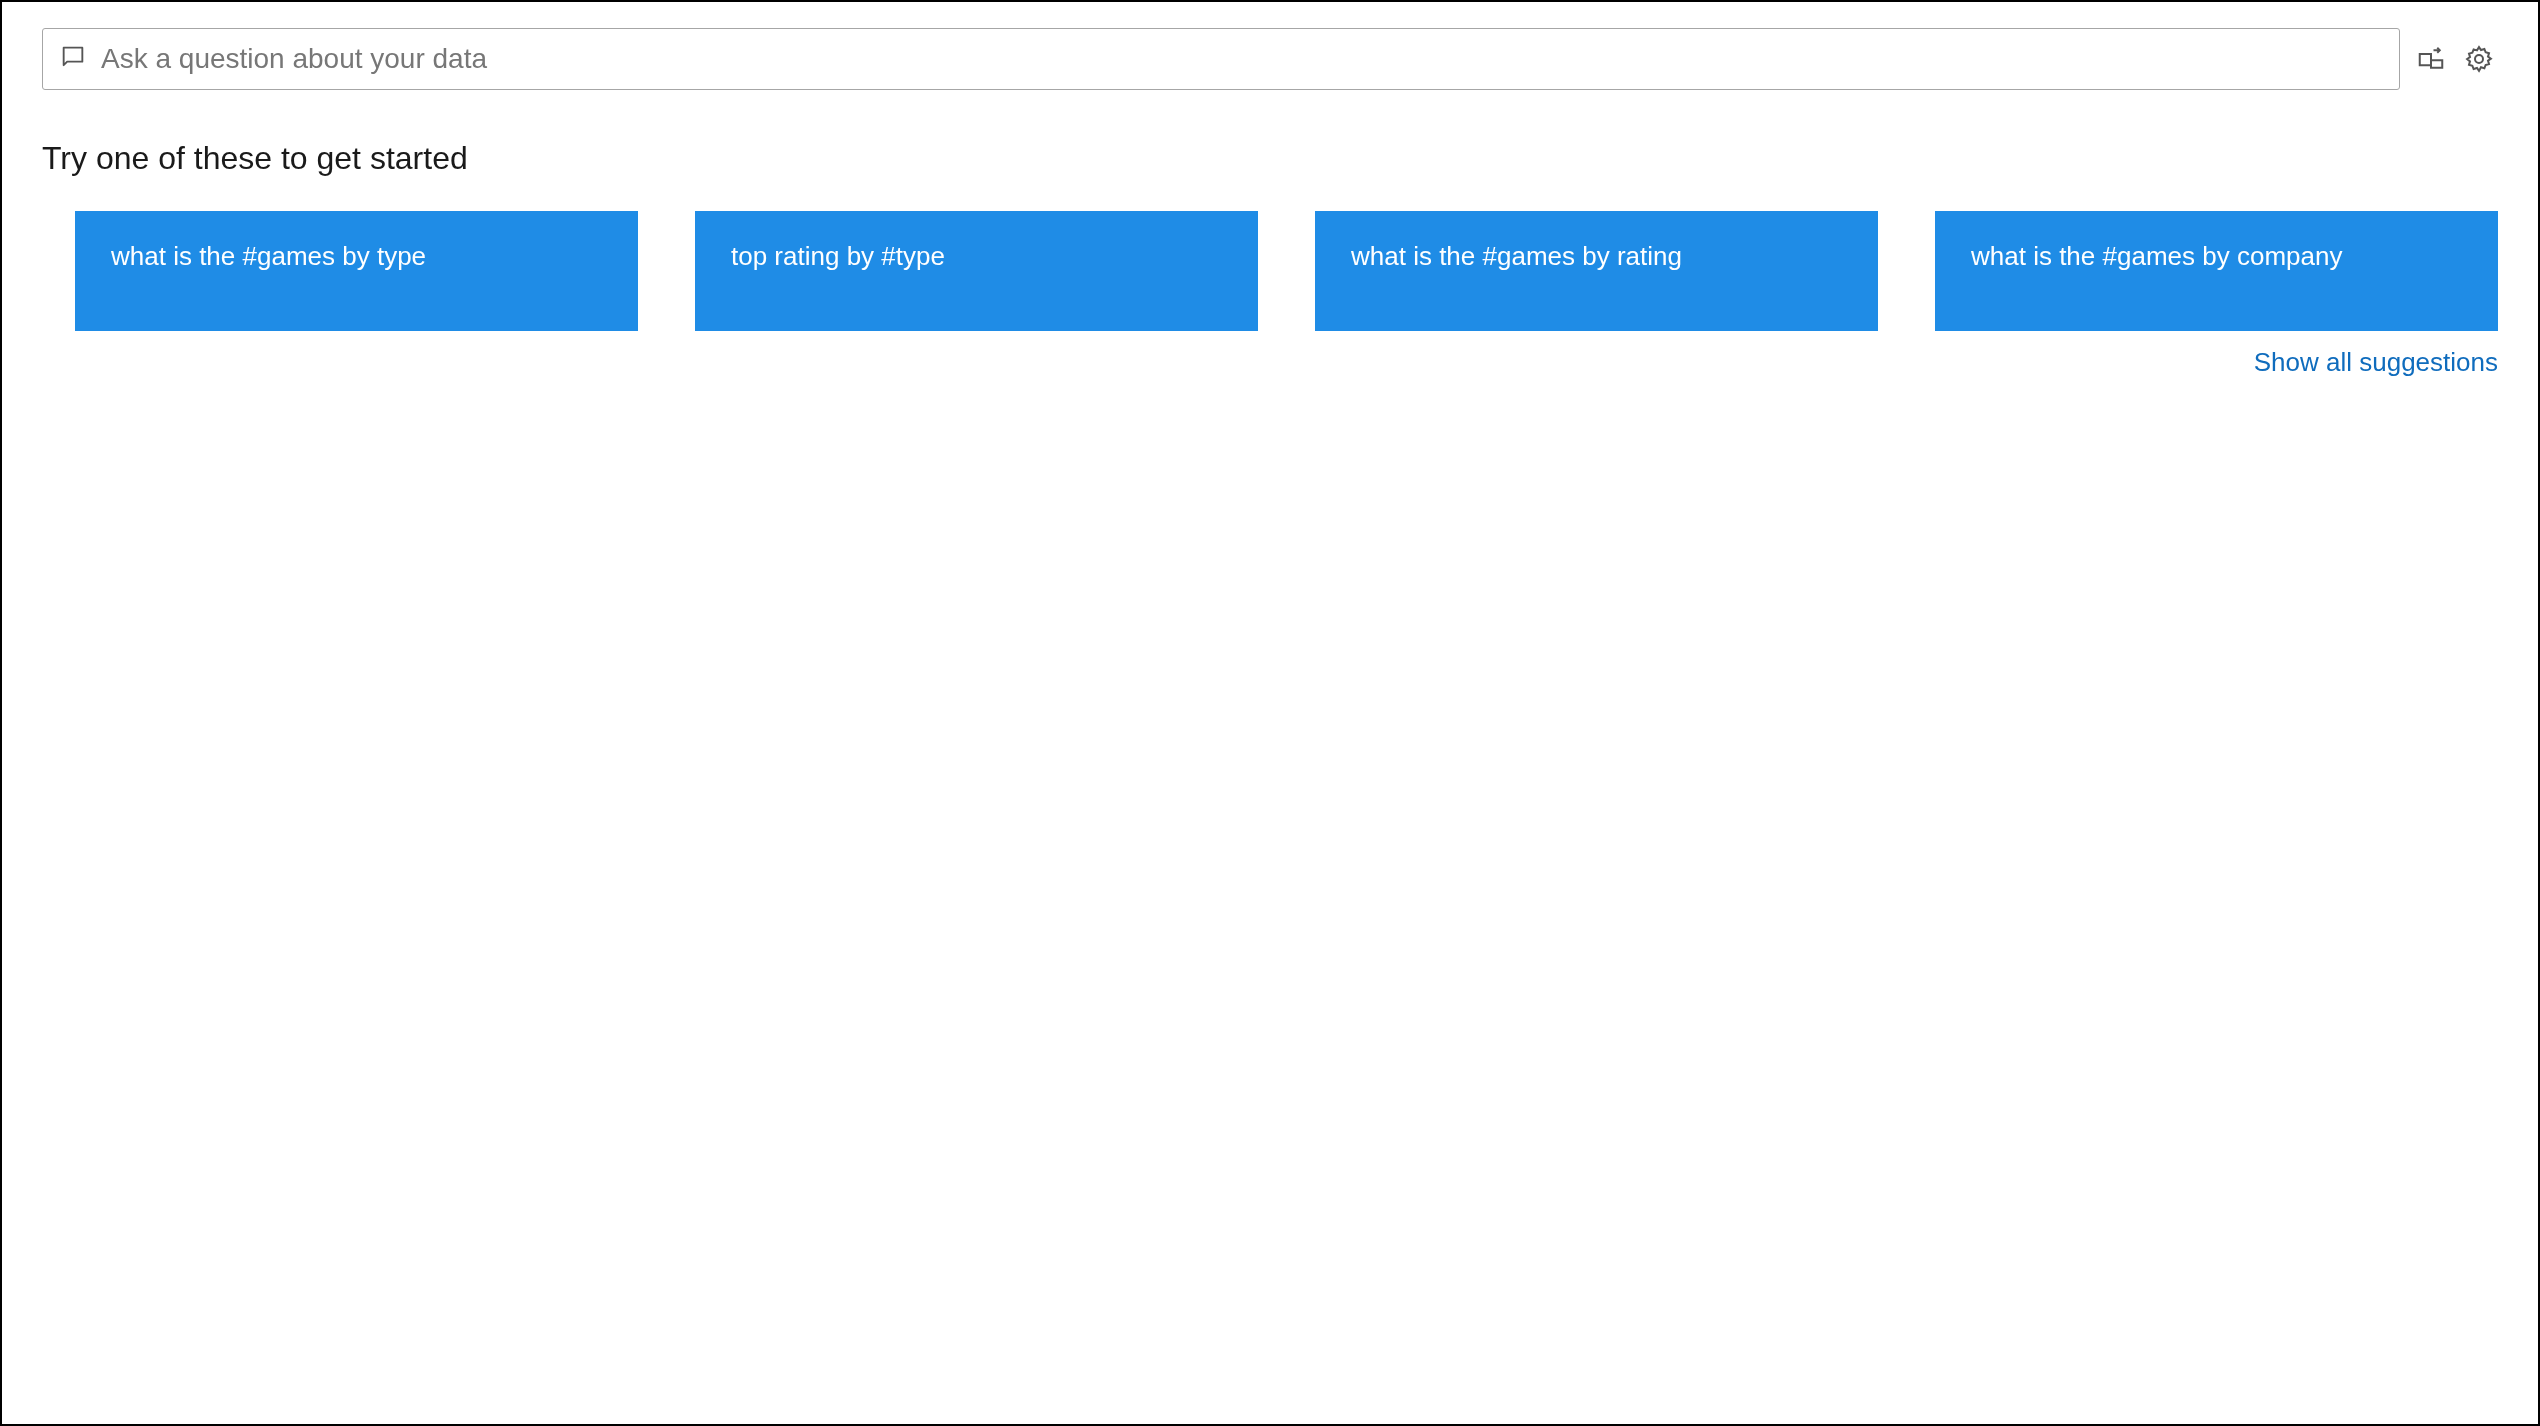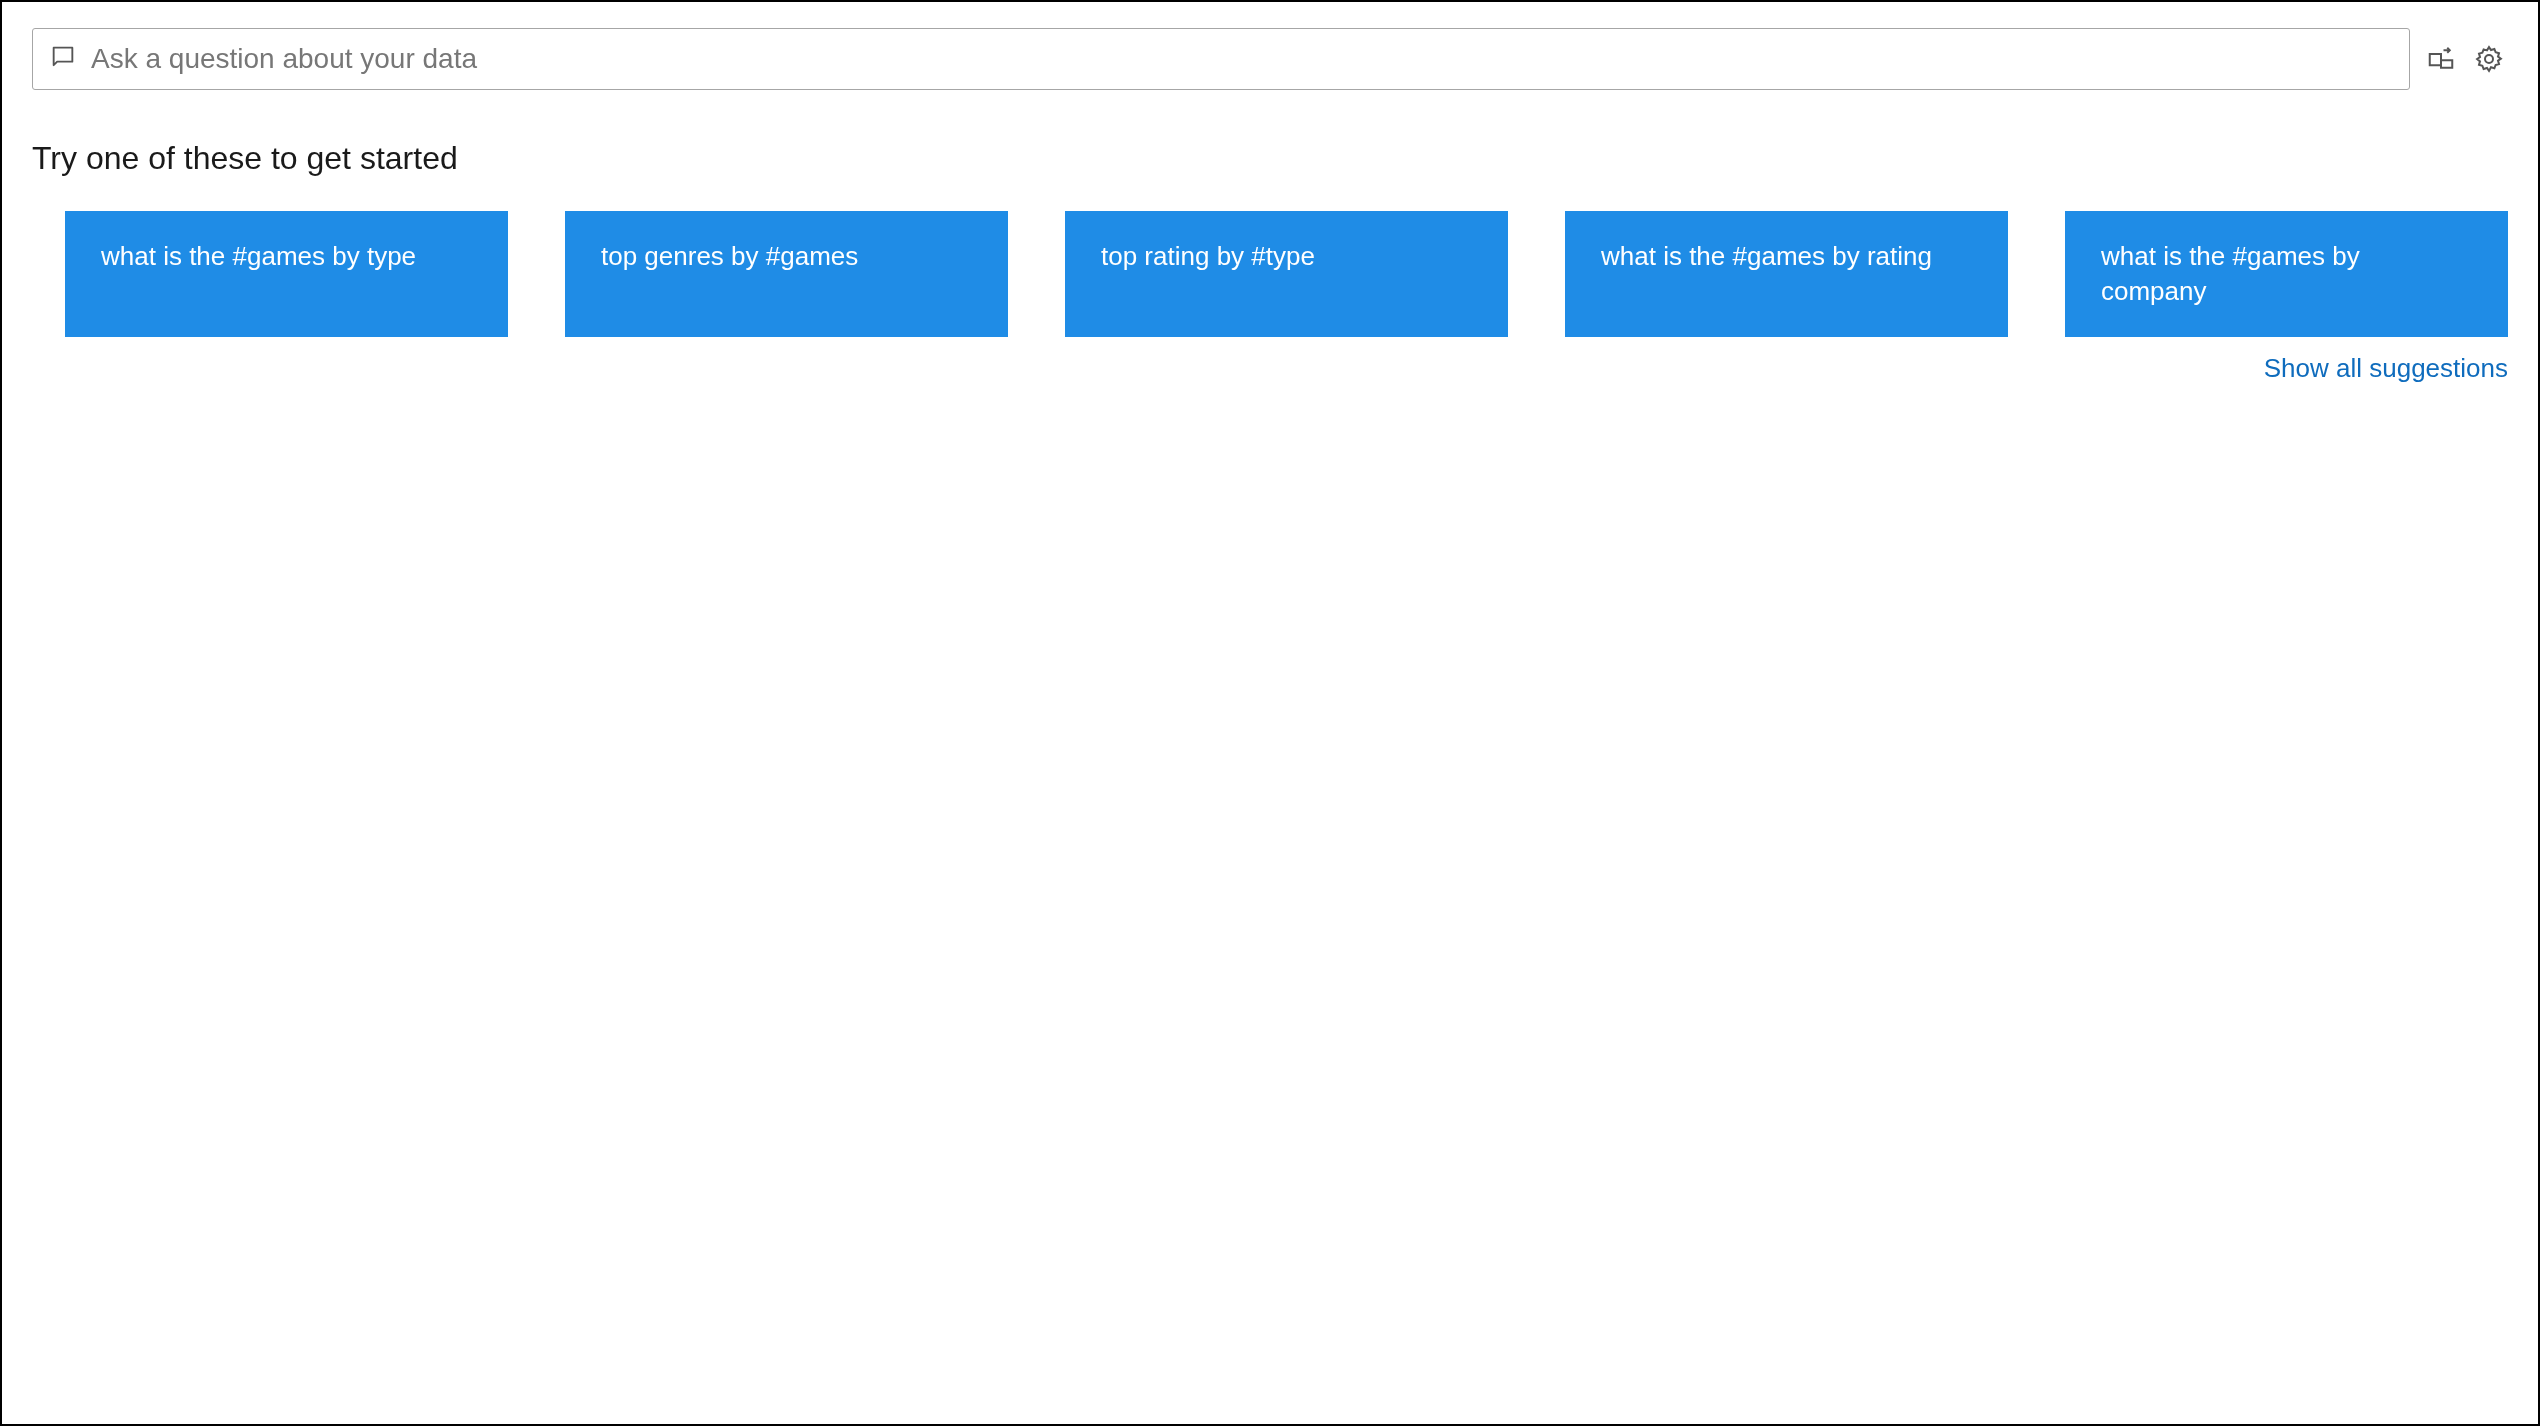--- a/index.html
+++ b/index.html
@@ -5,21 +5,21 @@
     * { box-sizing: border-box; margin: 0; padding: 0; }
     body {
       font-family: "Segoe UI", -apple-system, BlinkMacSystemFont, sans-serif;
       background: #fff;
       padding: 0;
     }
     .frame {
       border: 2px solid #000;
       width: 2540px;
       height: 1426px;
-      padding: 26px 30px;
+      padding: 26px 40px;
       position: relative;
     }
     .search-row {
       display: flex;
       align-items: center;
       gap: 12px;
       margin-bottom: 50px;
     }
     .search-box {
       flex: 1;
@@ -124,23 +124,20 @@
     </div>
   </div>
 
   <h2 class="heading">Try one of these to get started</h2>
 
   <div class="cards">
     <div class="card">
         <span>what is the #games by type</span>
       </div>
     <div class="card">
-        <span>top genres by #games</span>
-      </div>
-    <div class="card">
         <span>top rating by #type</span>
       </div>
     <div class="card">
         <span>what is the #games by rating</span>
       </div>
     <div class="card">
         <span>what is the #games by company</span>
       </div>
   </div>
 

